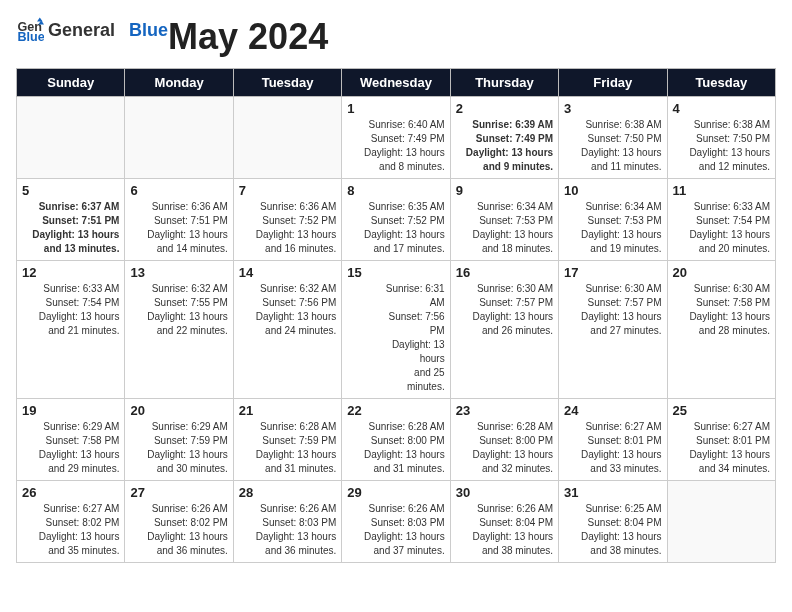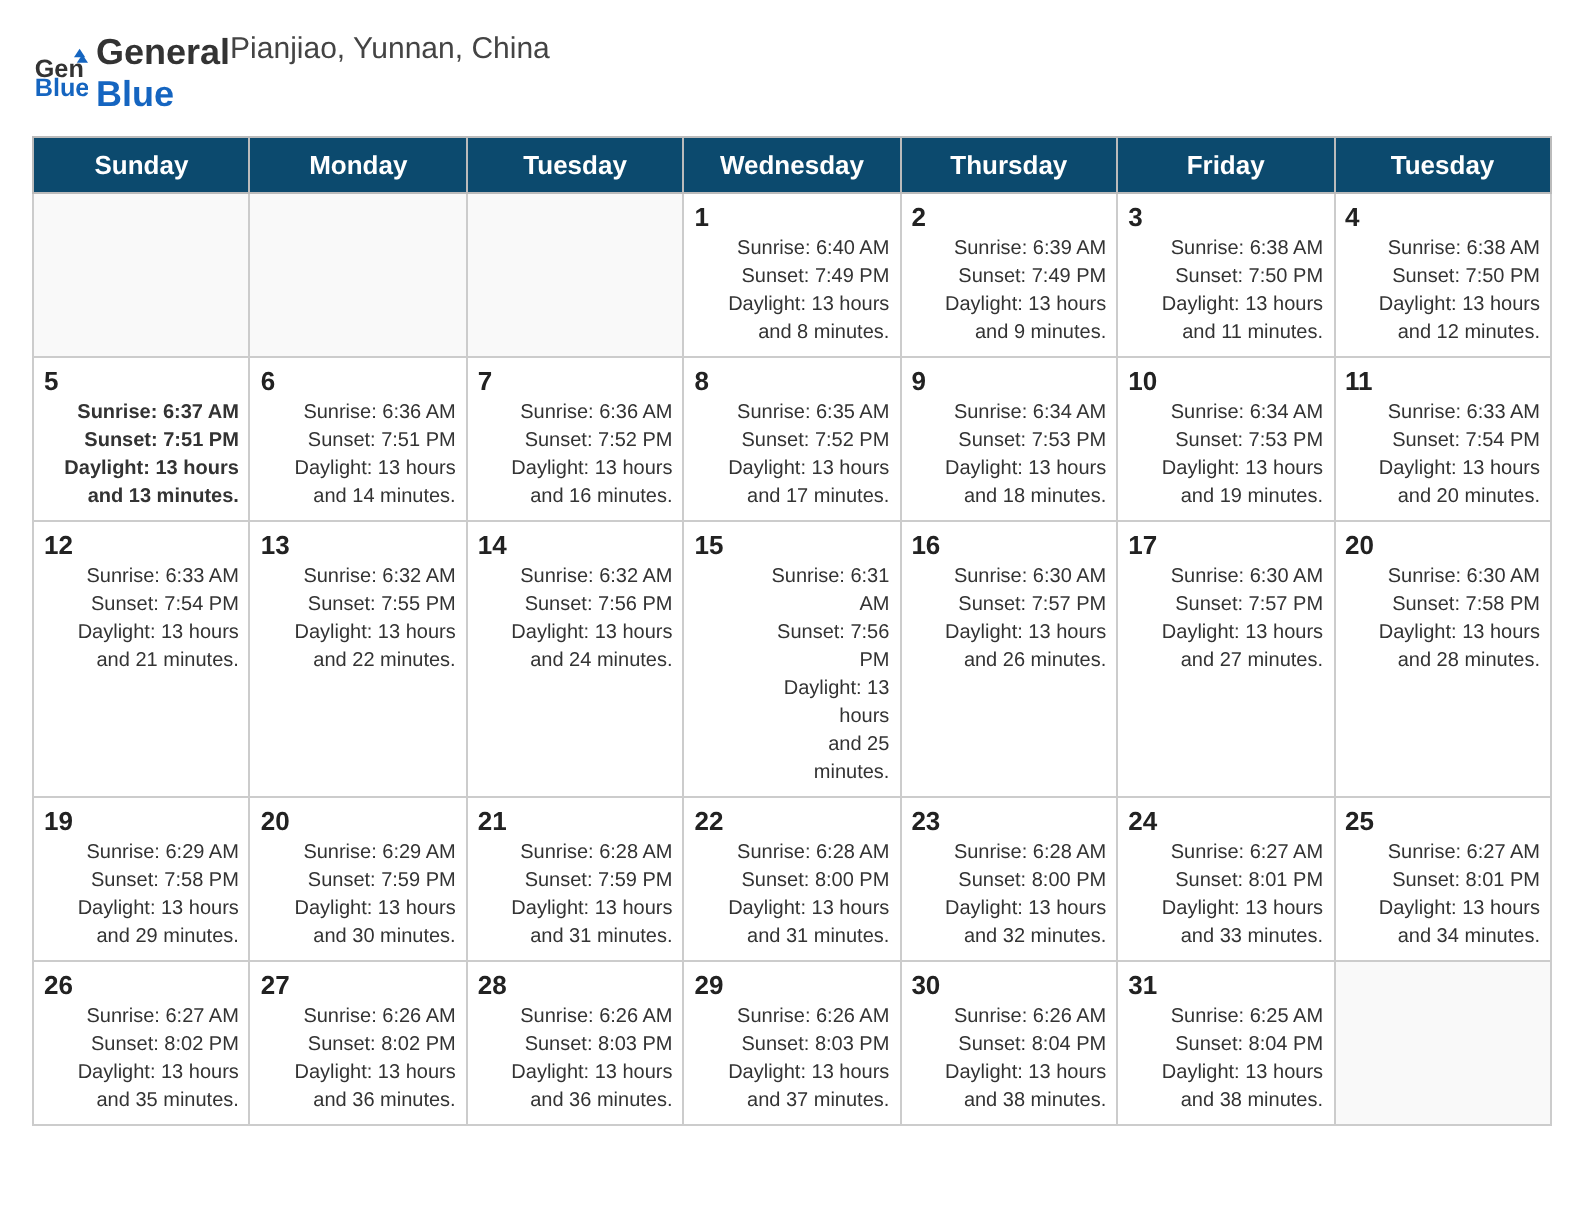--- a/index.html
+++ b/index.html
@@ -44,21 +44,21 @@
     }
     .title-location {
       font-size: 15px;
       color: #444;
     }
     .calendar {
       width: 100%;
       border-collapse: collapse;
     }
     .calendar thead tr th {
-      background-color: #0c4a6e;
+      background-color: #0f172a;
       color: #fff;
       text-align: center;
       padding: 6px 4px;
       font-size: 13px;
       border: 1px solid #bbb;
     }
     .calendar tbody tr td {
       border: 1px solid #ccc;
       vertical-align: top;
       padding: 4px 5px;
@@ -88,28 +88,28 @@
 
 <div class="header">
   <div class="logo">
     <svg class="logo-icon" viewBox="0 0 40 40" xmlns="http://www.w3.org/2000/svg">
       <text x="2" y="22" font-size="18" font-weight="bold" fill="#333">Gen</text>
       <text x="2" y="36" font-size="18" font-weight="bold" fill="#1565c0">Blue</text>
       <polygon points="30,8 38,8 34,2" fill="#1565c0"></polygon>
       <polygon points="32,12 40,12 36,6" fill="#1565c0"></polygon>
     </svg>
     <div>
-      <div style="display:flex; gap:0;flex-direction:column;">
+      <div style="display:flex; gap:14px;">
         <span class="logo-text-general">General</span>
           <span class="logo-text-blue">Blue</span>
       </div>
     </div>
   </div>
   <div class="title-block">
-    <div class="title-location">Pianjiao, Yunnan, China</div>
+    <div class="title-month">May 2024</div>
   </div>
 </div>
 
 <table class="calendar">
   <thead>
     <tr>
     <th>Sunday</th>
         <th>Monday</th>
         <th>Tuesday</th>
         <th>Wednesday</th>
@@ -125,21 +125,21 @@
         <td class="empty"></td>
         <td>
           <span class="day-number">1</span>
           <div class="day-info" style="white-space: pre-line;">Sunrise: 6:40 AM
 Sunset: 7:49 PM
 Daylight: 13 hours
 and 8 minutes.</div>
         </td>
         <td>
           <span class="day-number">2</span>
-          <div class="day-info" style="white-space: pre-line;">Sunrise: 6:39 AM
+          <div class="day-info" style="white-space: pre-line; font-weight: bold;">Sunrise: 6:39 AM
 Sunset: 7:49 PM
 Daylight: 13 hours
 and 9 minutes.</div>
         </td>
         <td>
           <span class="day-number">3</span>
           <div class="day-info" style="white-space: pre-line;">Sunrise: 6:38 AM
 Sunset: 7:50 PM
 Daylight: 13 hours
 and 11 minutes.</div>

